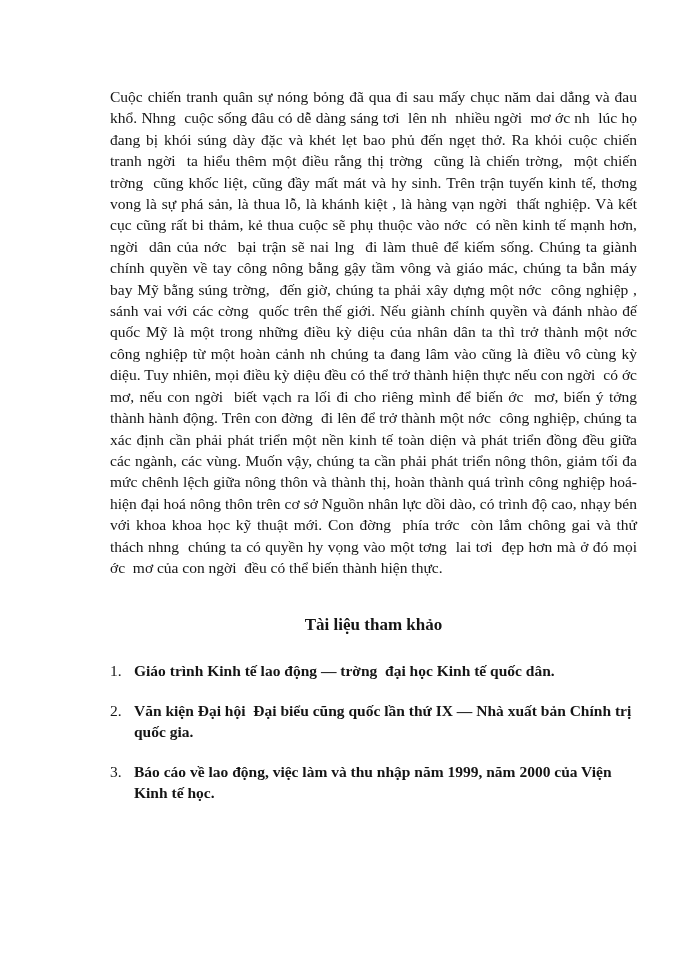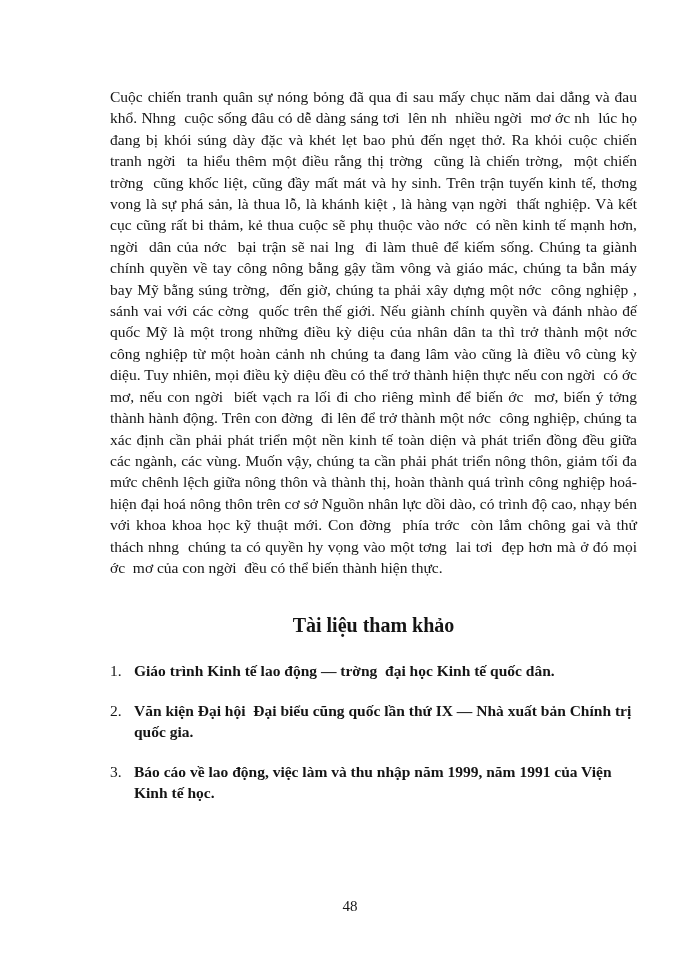--- a/index.html
+++ b/index.html
@@ -30,21 +30,21 @@
     margin: 0;
     font-size: 15.5px;
     line-height: 21.4px;
     text-align: justify;
     white-space: pre-wrap;
   }
   .ref-heading {
     margin: 36px 0 0 0;
     text-align: center;
     font-weight: bold;
-    font-size: 20px;
+    font-size: 17px;
     line-height: 22px;
   }
   .ref-list {
     margin-top: 24px;
   }
   .ref-item {
     display: flex;
     margin-bottom: 18px;
     font-size: 15.5px;
     line-height: 21.5px;
@@ -85,20 +85,19 @@
         <span class="ref-text">Giáo trình Kinh tế lao động — trờng  đại học Kinh tế quốc dân.</span>
       </div>
 
       <div class="ref-item">
         <span class="ref-num">2.</span>
         <span class="ref-text">Văn kiện Đại hội  Đại biểu cũng quốc lần thứ IX — Nhà xuất bản Chính trị quốc gia.</span>
       </div>
 
       <div class="ref-item">
         <span class="ref-num">3.</span>
-        <span class="ref-text">Báo cáo về lao động, việc làm và thu nhập năm 1999, năm 1991 của Viện Kinh tế học.</span>
+        <span class="ref-text">Báo cáo về lao động, việc làm và thu nhập năm 1999, năm 2000 của Viện Kinh tế học.</span>
       </div>
 
     </div>
   </div>
 
-  <div class="page-number">48</div>
 </div>
 
 </body></html>

